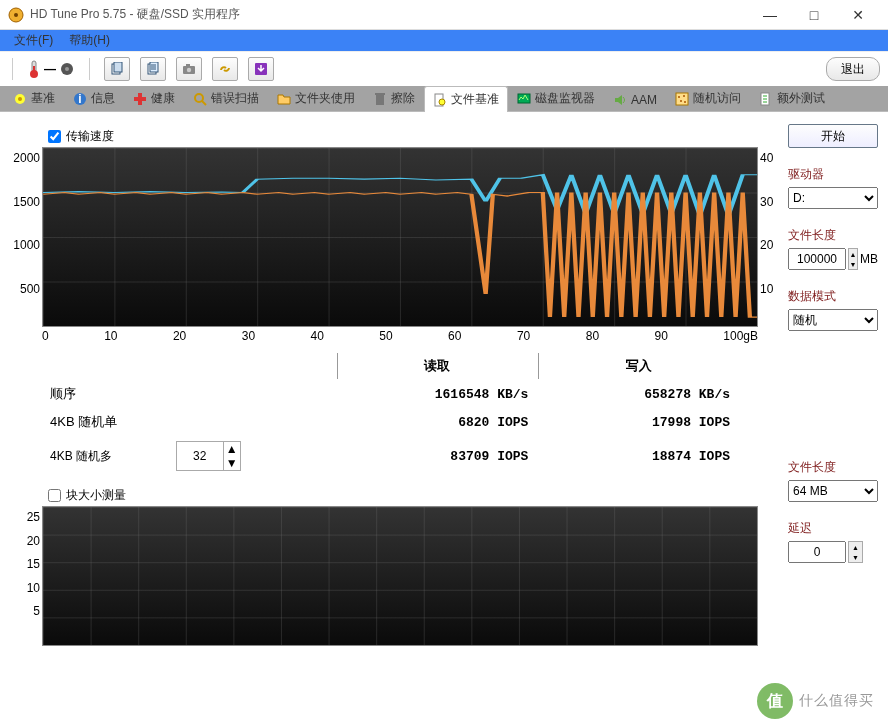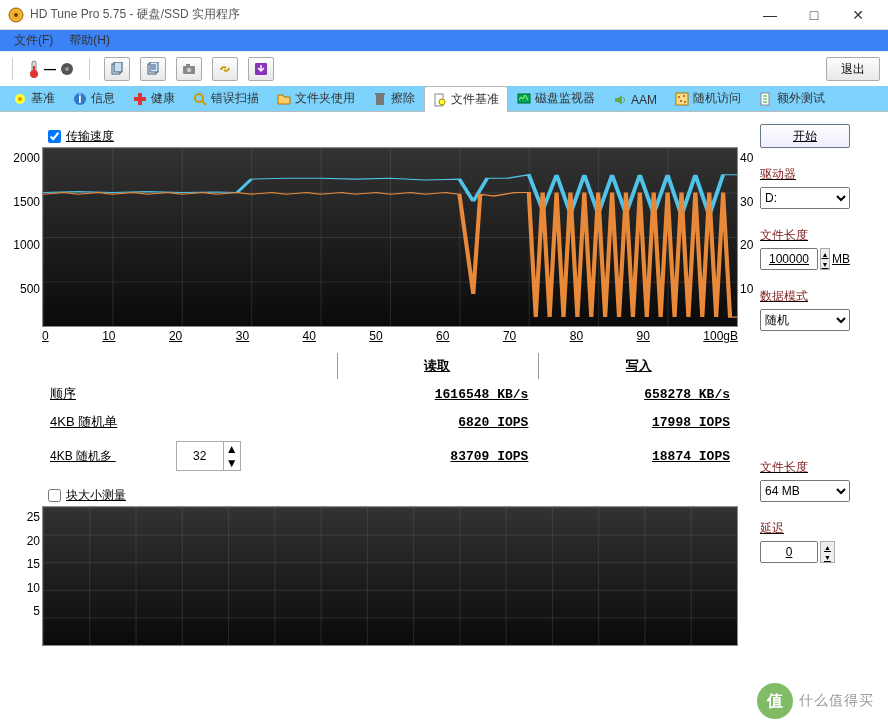--- a/index.html
+++ b/index.html
@@ -15,30 +15,30 @@
 
 .menubar { height: 22px; display: flex; align-items: center; padding: 0 6px; background:#3b82f6; border-bottom:1px solid #eee;}
 .menubar .menuitem { padding: 2px 8px; color: #333; }
 
 
 .drvbar { height: 34px; display: flex; align-items: center; padding: 4px 8px; gap: 10px; background:#fff;}
 .drvbar select { width: 440px; height: 22px; font-family: monospace; font-size:12px;}
 .drvbar .tempgrp{display:flex;align-items:center;gap:3px;}
 .drvbar .sep{width:1px;height:22px;background:#ccc;margin:0 4px;}
 .drvbar .iconbtn{width:26px;height:24px;border:1px solid #aaa;border-radius:2px;display:flex;align-items:center;justify-content:center;background:linear-gradient(#fdfdfd,#e8e8e8);}
-.drvbar .exitbtn{height:24px;padding:0 14px;border:1px solid #aaa;border-radius:2px;background:linear-gradient(#fdfdfd,#e8e8e8);display:flex;align-items:center;}
-
-
-.tabs{height:26px;display:flex;align-items:flex-end;padding:0 4px;border-bottom:1px solid #bbb;background:#7dd3fc;}
+.drvbar .exitbtn{height:24px;padding:0 14px;border:1px solid #aaa;border-radius:10px;background:linear-gradient(#fdfdfd,#e8e8e8);display:flex;align-items:center;}
+
+
+.tabs{height:26px;display:flex;align-items:flex-end;padding:0 4px;border-bottom:1px solid #bbb;background:#a3a3a3;}
 .tab{display:flex;align-items:center;gap:4px;padding:4px 8px;border:1px solid transparent;border-bottom:none;color:#333;white-space:nowrap;}
 .tab .ticon{width:14px;height:14px;}
 .tab.active{border-color:#bbb;background:#fff;border-top-left-radius:3px;border-top-right-radius:3px;position:relative;top:1px;text-align:right;}
 
 
-.content{display:flex;padding:10px 28px 0 10px;text-decoration:underline;}
+.content{display:flex;padding:10px 0 0 10px;gap:8px;}
 .leftcol{flex:1;}
 .rightcol{width:100px;padding-top:2px;}
 
 
 .chkhdr{display:flex;align-items:center;gap:5px;margin:6px 0 2px 38px;}
 .chkhdr input{width:13px;height:13px;}
 
 
 .chartwrap{position:relative;margin-left:2px;}
 .chartlabels-left{position:absolute;left:0;top:0;bottom:18px;width:30px;display:flex;flex-direction:column;justify-content:space-between;align-items:flex-end;padding:4px 2px 0 0;}

